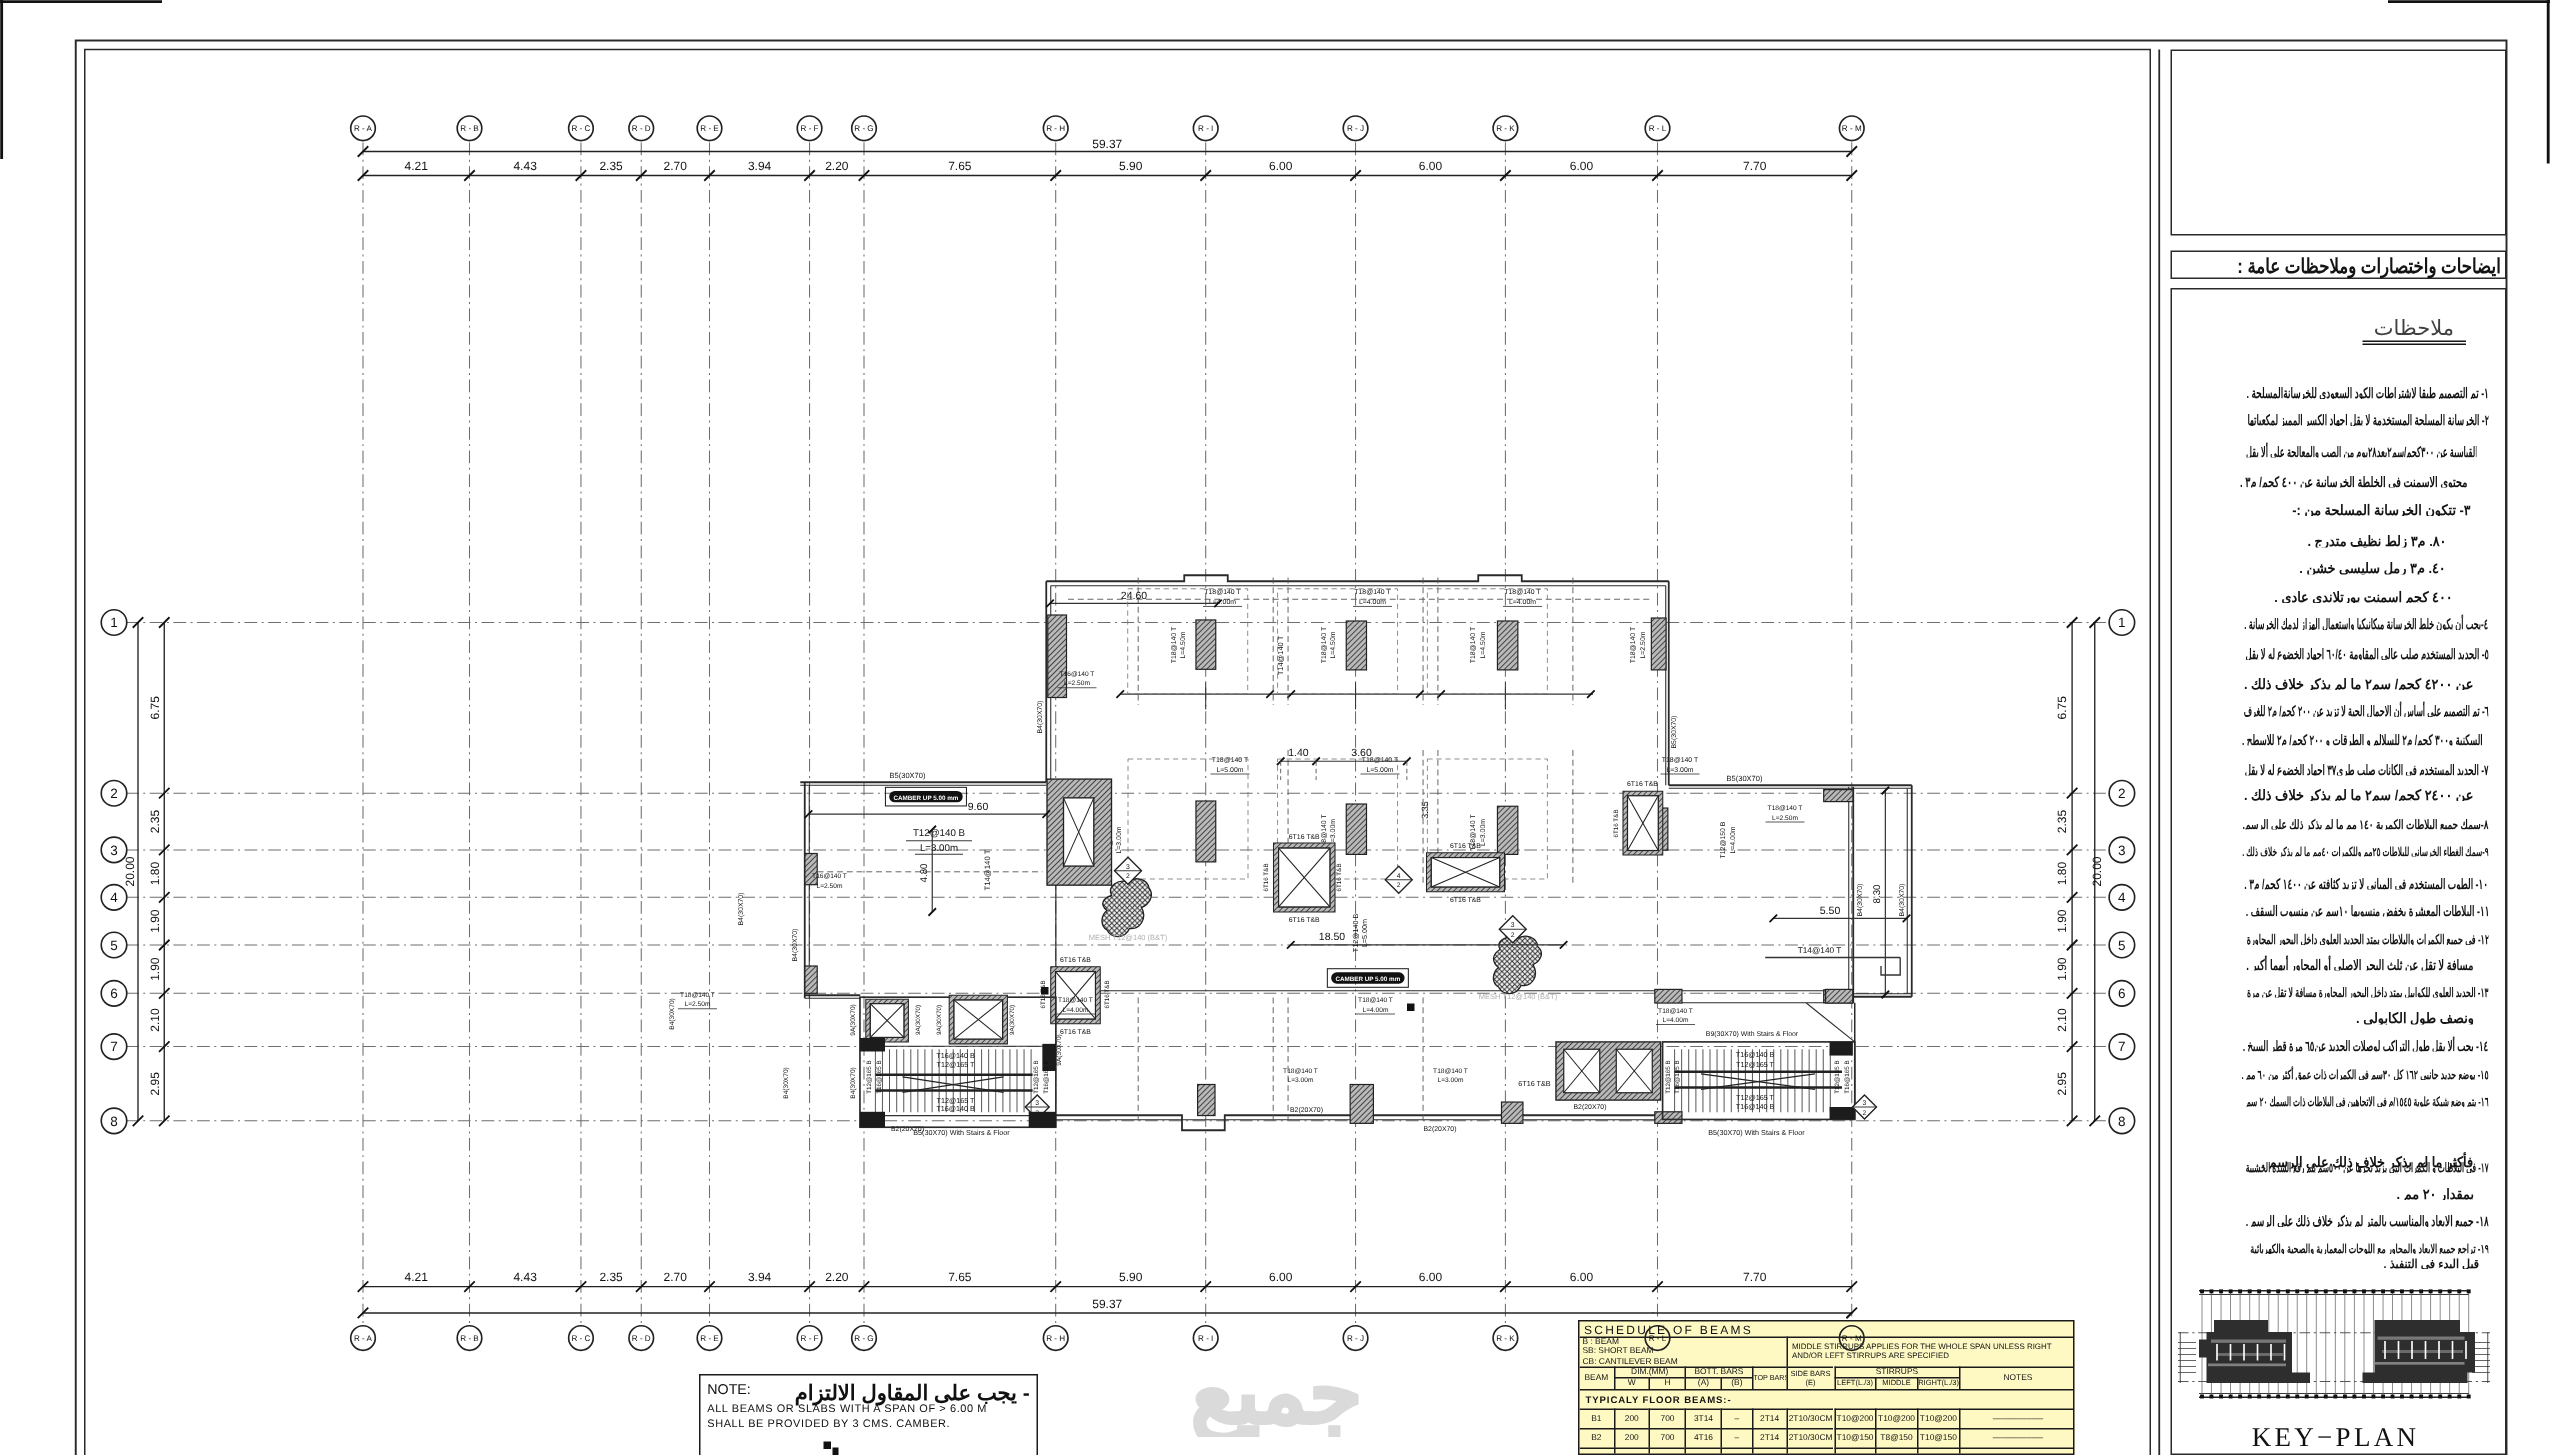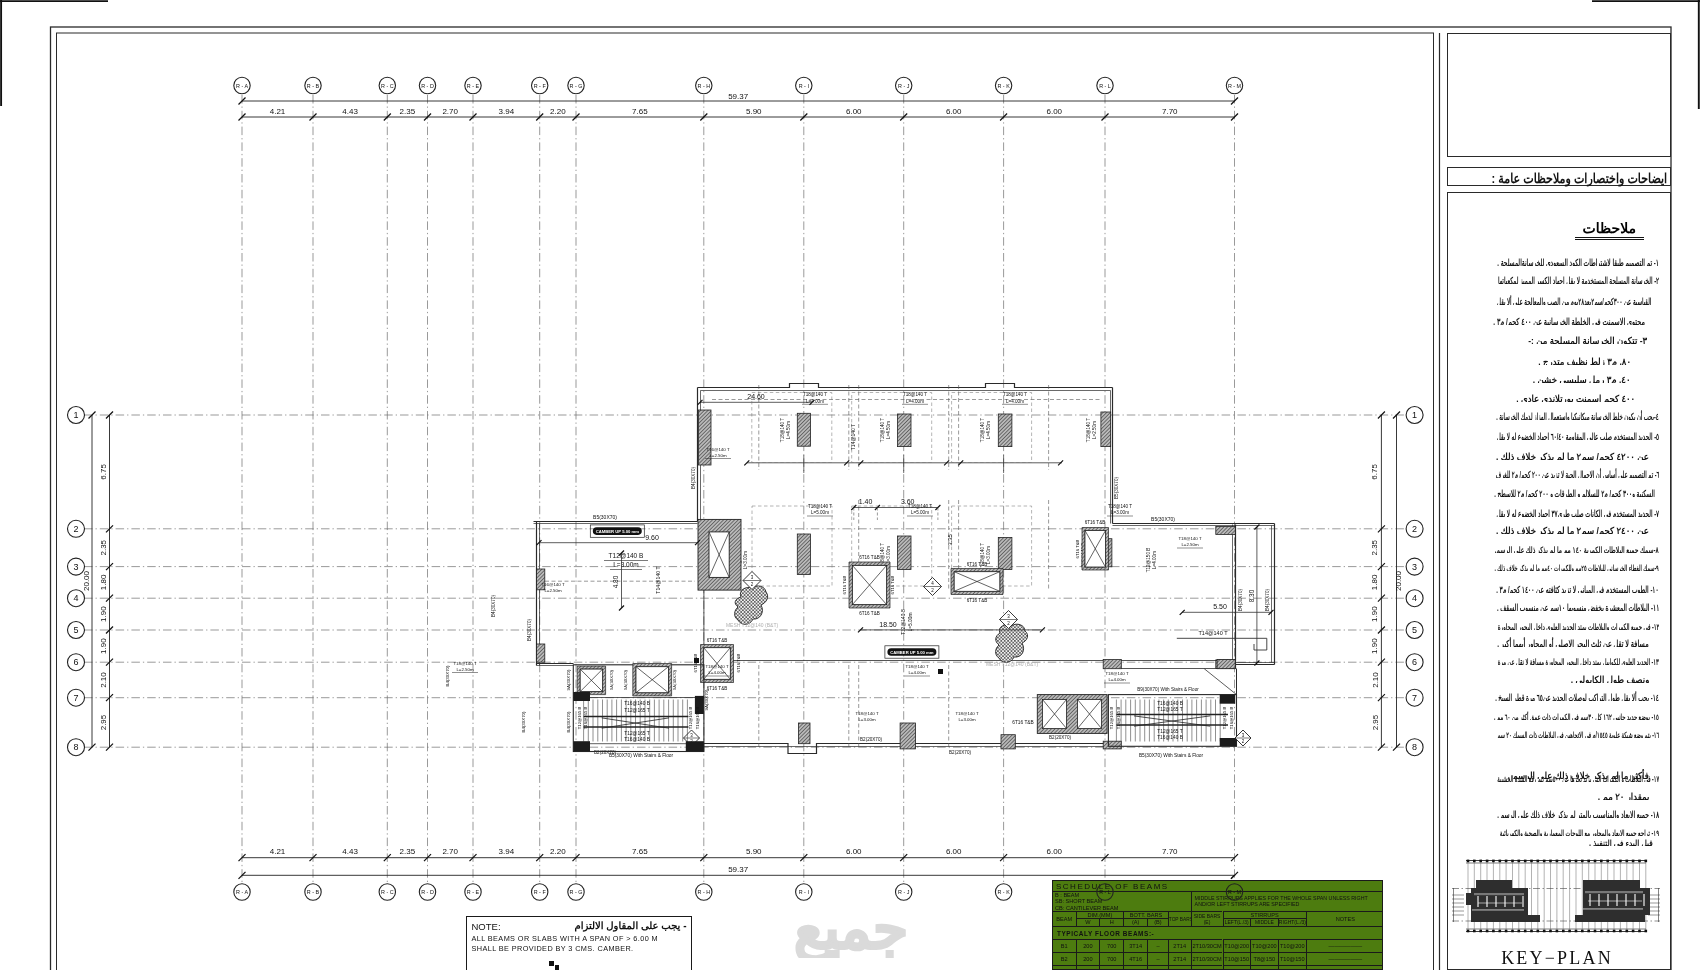--- a/index.html
+++ b/index.html
@@ -736,21 +736,21 @@
 </div>
 
 <div class="abs" style="left:1447px;top:33px;width:224px;height:124px;border:1px solid #2a2a2a;"></div>
 
 <div class="abs" style="left:1447px;top:167px;width:224px;height:19px;border:1px solid #2a2a2a;">
 <div style="position:absolute;top:1px;right:3px;width:216px;height:18px;overflow:hidden;direction:rtl;"><span style="display:inline-block;font-size:13.5px;font-weight:bold;white-space:nowrap;color:#141414;transform-origin:100% 50%;transform:scaleX(0.82);">ايضاحات واختصارات وملاحظات عامة :</span></div>
 </div>
 
 <div class="abs" style="left:1447px;top:192px;width:224px;height:778px;border:1px solid #2a2a2a;">
 
-<div style="position:absolute;top:27px;right:26px;font-size:14px;font-weight:bold;direction:rtl;color:#000000;border-bottom:3px double #141414;padding:0 8px 1px 8px;">ملاحظات</div>
+<div style="position:absolute;top:17px;right:26px;font-size:14px;font-weight:normal;direction:rtl;color:#404040;border-bottom:3px double #141414;padding:0 8px 1px 8px;">ملاحظات</div>
 <div style="position:absolute;top:59.1px;right:11px;width:202px;height:14px;overflow:hidden;direction:rtl;"><span style="display:inline-block;font-size:9.5px;font-weight:bold;white-space:nowrap;color:#141414;transform-origin:100% 50%;transform:scaleX(0.624);">١- تم التصميم طبقا لاشتراطات الكود السعودى للخرسانةالمسلحة .</span></div>
     <div style="position:absolute;top:77.3px;right:11px;width:202px;height:14px;overflow:hidden;direction:rtl;"><span style="display:inline-block;font-size:9.5px;font-weight:bold;white-space:nowrap;color:#141414;transform-origin:100% 50%;transform:scaleX(0.601);">٢- الخرسانة المسلحة المستخدمة لا يقل اجهاد الكسر المميز لمكعباتها</span></div>
     <div style="position:absolute;top:97.8px;right:19px;width:194px;height:14px;overflow:hidden;direction:rtl;"><span style="display:inline-block;font-size:9.5px;font-weight:bold;white-space:nowrap;color:#141414;transform-origin:100% 50%;transform:scaleX(0.575);">القياسية عن ٣٠٠كجم/سم٢بعد٢٨يوم من الصب والمعالجة على ألا يقل</span></div>
     <div style="position:absolute;top:118.2px;right:25px;width:188px;height:14px;overflow:hidden;direction:rtl;"><span style="display:inline-block;font-size:9.5px;font-weight:bold;white-space:nowrap;color:#141414;transform-origin:100% 50%;transform:scaleX(0.677);">محتوى الاسمنت فى الخلطة الخرسانية عن  ٤٠٠  كجم/ م٣ .</span></div>
     <div style="position:absolute;top:137.1px;right:23px;width:190px;height:14px;overflow:hidden;direction:rtl;"><span style="display:inline-block;font-size:9.5px;font-weight:bold;white-space:nowrap;color:#141414;transform-origin:100% 50%;transform:scaleX(0.900);">٣- تتكون الخرسانة المسلحة من :-</span></div>
     <div style="position:absolute;top:157.5px;right:39px;width:174px;height:14px;overflow:hidden;direction:rtl;"><span style="display:inline-block;font-size:9.5px;font-weight:bold;white-space:nowrap;color:#141414;transform-origin:100% 50%;transform:scaleX(0.900);">٨٠. م٣  زلط نظيف متدرج .</span></div>
     <div style="position:absolute;top:175.7px;right:39px;width:174px;height:14px;overflow:hidden;direction:rtl;"><span style="display:inline-block;font-size:9.5px;font-weight:bold;white-space:nowrap;color:#141414;transform-origin:100% 50%;transform:scaleX(0.900);">٤٠. م٣  رمل سليسى خشن .</span></div>
     <div style="position:absolute;top:195.2px;right:35px;width:178px;height:14px;overflow:hidden;direction:rtl;"><span style="display:inline-block;font-size:9.5px;font-weight:bold;white-space:nowrap;color:#141414;transform-origin:100% 50%;transform:scaleX(0.900);">٤٠٠ كجم اسمنت بورتلاندى عادى .</span></div>
     <div style="position:absolute;top:212.6px;right:11px;width:202px;height:14px;overflow:hidden;direction:rtl;"><span style="display:inline-block;font-size:9.5px;font-weight:bold;white-space:nowrap;color:#141414;transform-origin:100% 50%;transform:scaleX(0.565);">٤-يجب أن يكون خلط الخرسانة ميكانيكيا واستعمال الهزاز لدمك الخرسانة .</span></div>
     <div style="position:absolute;top:233.0px;right:11px;width:202px;height:14px;overflow:hidden;direction:rtl;"><span style="display:inline-block;font-size:9.5px;font-weight:bold;white-space:nowrap;color:#141414;transform-origin:100% 50%;transform:scaleX(0.588);">٥- الحديد المستخدم صلب عالى المقاومة  ٦٠/٤٠  اجهاد الخضوع له لا يقل</span></div>
@@ -771,21 +771,21 @@
     <div style="position:absolute;top:512.5px;right:11px;width:202px;height:14px;overflow:hidden;direction:rtl;"><span style="display:inline-block;font-size:8.4px;font-weight:bold;white-space:nowrap;color:#141414;transform-origin:100% 50%;transform:scaleX(0.627);">١٥- يوضع حديد جانبى ١٦٢ كل ٣٠سم فى الكمرات ذات عمق أكثر من ٦٠ مم .</span></div>
     <div style="position:absolute;top:531.3px;right:11px;width:202px;height:14px;overflow:hidden;direction:rtl;"><span style="display:inline-block;font-size:8.4px;font-weight:bold;white-space:nowrap;color:#141414;transform-origin:100% 50%;transform:scaleX(0.592);">١٦- يتم وضع شبكة علوية ١٥٤٥/م فى الاتجاهين فى البلاطات ذات السمك ٢٠ سم</span></div>
     <div style="position:absolute;top:572px;right:21px;width:192px;height:14px;overflow:hidden;direction:rtl;"><span style="display:inline-block;font-size:9.5px;font-weight:bold;white-space:nowrap;color:#141414;transform-origin:100% 50%;transform:scaleX(0.900);">فأكثر ما لم يذكر خلاف ذلك على الرسم  .</span></div>
     <div style="position:absolute;top:574.8px;right:11px;width:202px;height:14px;overflow:hidden;direction:rtl;"><span style="display:inline-block;font-size:8.6px;font-weight:bold;white-space:nowrap;color:#141414;transform-origin:100% 50%;transform:scaleX(0.580);">١٧- فى البلاطات و الكمرات التى يزيد بحرها عن ٥٠٠سم يتم رفع الشدة الخشبية</span></div>
     <div style="position:absolute;top:593.2px;right:21px;width:192px;height:14px;overflow:hidden;direction:rtl;"><span style="display:inline-block;font-size:9.5px;font-weight:bold;white-space:nowrap;color:#141414;transform-origin:100% 50%;transform:scaleX(0.900);">بمقدار ٢٠ مم .</span></div>
     <div style="position:absolute;top:610.5px;right:11px;width:202px;height:14px;overflow:hidden;direction:rtl;"><span style="display:inline-block;font-size:9.5px;font-weight:bold;white-space:nowrap;color:#141414;transform-origin:100% 50%;transform:scaleX(0.635);">١٨- جميع الابعاد والمناسيب بالمتر لم يذكر خلاف ذلك على الرسم  .</span></div>
     <div style="position:absolute;top:629.3px;right:11px;width:202px;height:14px;overflow:hidden;direction:rtl;"><span style="display:inline-block;font-size:8.2px;font-weight:bold;white-space:nowrap;color:#141414;transform-origin:100% 50%;transform:scaleX(0.647);">١٩- تراجع جميع الابعاد والمحاور مع اللوحات المعمارية والصحية والكهربائية</span></div>
     <div style="position:absolute;top:638.7px;right:17px;width:196px;height:14px;overflow:hidden;direction:rtl;"><span style="display:inline-block;font-size:8.2px;font-weight:bold;white-space:nowrap;color:#141414;transform-origin:100% 50%;transform:scaleX(0.900);">قبل البدء فى التنفيذ .</span></div>
 </div>
 
-<div class="abs" style="left:1052px;top:880px;width:331px;height:90px;background:#4d7c0f;border:1.4px solid #1a1a1a;color:#111;overflow:hidden;">
+<div class="abs" style="left:1052px;top:880px;width:331px;height:90px;background:#fef9c3;border:1.4px solid #1a1a1a;color:#111;overflow:hidden;">
  <div style="position:absolute;left:0;top:0;width:100%;height:9.5px;">
    <span style="position:absolute;left:3px;top:0.5px;font-size:8px;letter-spacing:1.5px;">SCHEDULE OF BEAMS</span>
  </div>
  <div style="position:absolute;left:0;top:9.5px;width:137.6px;height:20px;border-top:1px solid #1a1a1a;font-size:5.6px;line-height:6.6px;padding-left:2px;">B : BEAM<br>SB: SHORT BEAM<br>CB: CANTILEVER BEAM</div>
  <div style="position:absolute;left:137.6px;top:9.5px;width:193.4px;height:20px;border-left:1px solid #1a1a1a;border-top:1px solid #1a1a1a;font-size:5.3px;line-height:6.4px;padding:3px 0 0 3px;">MIDDLE STIRRUPS APPLIES FOR THE WHOLE SPAN UNLESS RIGHT<br>AND/OR LEFT STIRRUPS ARE SPECIFIED</div>
 <div style="position:absolute;left:0px;top:29.5px;width:22.5px;height:15.0px;border-top:1px solid #1a1a1a;font-size:5.6px;text-align:center;line-height:15.0px;overflow:hidden;white-space:nowrap;">BEAM</div>
     <div style="position:absolute;left:22.5px;top:29.5px;width:47.7px;height:7.5px;border-left:1px solid #1a1a1a;border-top:1px solid #1a1a1a;font-size:5.6px;text-align:center;line-height:7.5px;overflow:hidden;white-space:nowrap;">DIM.(MM)</div>
     <div style="position:absolute;left:22.5px;top:37px;width:23.700000000000003px;height:7.5px;border-left:1px solid #1a1a1a;border-top:1px solid #1a1a1a;font-size:5.6px;text-align:center;line-height:7.5px;overflow:hidden;white-space:nowrap;">W</div>
     <div style="position:absolute;left:46.2px;top:37px;width:24.0px;height:7.5px;border-left:1px solid #1a1a1a;border-top:1px solid #1a1a1a;font-size:5.6px;text-align:center;line-height:7.5px;overflow:hidden;white-space:nowrap;">H</div>
     <div style="position:absolute;left:70.2px;top:29.5px;width:44.599999999999994px;height:7.5px;border-left:1px solid #1a1a1a;border-top:1px solid #1a1a1a;font-size:5.6px;text-align:center;line-height:7.5px;overflow:hidden;white-space:nowrap;">BOTT. BARS</div>
@@ -829,21 +829,21 @@
     <div style="position:absolute;left:114.8px;top:84.1px;width:22.799999999999997px;height:13.299999999999997px;border-left:1px solid #1a1a1a;border-top:1px solid #1a1a1a;font-size:5.6px;text-align:center;line-height:13.299999999999997px;overflow:hidden;white-space:nowrap;">3T16</div>
     <div style="position:absolute;left:137.6px;top:84.1px;width:31.900000000000006px;height:13.299999999999997px;border-left:1px solid #1a1a1a;border-top:1px solid #1a1a1a;font-size:5.6px;text-align:center;line-height:13.299999999999997px;overflow:hidden;white-space:nowrap;">2T10/30CM</div>
     <div style="position:absolute;left:169.5px;top:84.1px;width:27.400000000000006px;height:13.299999999999997px;border-left:1px solid #1a1a1a;border-top:1px solid #1a1a1a;font-size:5.6px;text-align:center;line-height:13.299999999999997px;overflow:hidden;white-space:nowrap;">T10@150</div>
     <div style="position:absolute;left:196.9px;top:84.1px;width:27.900000000000006px;height:13.299999999999997px;border-left:1px solid #1a1a1a;border-top:1px solid #1a1a1a;font-size:5.6px;text-align:center;line-height:13.299999999999997px;overflow:hidden;white-space:nowrap;">T8@150</div>
     <div style="position:absolute;left:224.8px;top:84.1px;width:27.899999999999977px;height:13.299999999999997px;border-left:1px solid #1a1a1a;border-top:1px solid #1a1a1a;font-size:5.6px;text-align:center;line-height:13.299999999999997px;overflow:hidden;white-space:nowrap;">T10@150</div>
     <div style="position:absolute;left:252.7px;top:84.1px;width:78.30000000000001px;height:13.299999999999997px;border-left:1px solid #1a1a1a;border-top:1px solid #1a1a1a;font-size:5.6px;text-align:center;line-height:13.299999999999997px;overflow:hidden;white-space:nowrap;">——————</div>
 </div>
 
 <div class="abs" style="left:465.5px;top:915.5px;width:226px;height:60px;border:1px solid #1a1a1a;background:#fff;">
   <div style="position:absolute;left:5px;top:4px;font-size:9.5px;color:#111;">NOTE:</div>
-  <div style="position:absolute;right:4px;top:3px;font-size:10px;font-weight:bold;direction:rtl;color:#111;white-space:nowrap;">- يجب على المقاول  الالتزام</div>
+  <div style="position:absolute;right:4px;top:3px;font-size:14px;font-weight:bold;direction:rtl;color:#111;white-space:nowrap;">- يجب على المقاول  الالتزام</div>
   <div style="position:absolute;left:5px;top:17px;font-size:7.3px;color:#111;letter-spacing:0.4px;white-space:nowrap;">ALL  BEAMS  OR  SLABS  WITH  A  SPAN  OF   &gt;  6.00  M</div>
   <div style="position:absolute;left:5px;top:27px;font-size:7.3px;color:#111;letter-spacing:0.4px;white-space:nowrap;">SHALL  BE  PROVIDED  BY  3  CMS.  CAMBER.</div>
   <div style="position:absolute;left:82px;top:44px;width:5px;height:5px;background:#111;"></div>
   <div style="position:absolute;left:88px;top:48px;width:4px;height:7px;background:#111;"></div>
 </div>
 
 <div class="abs" style="left:1080px;top:875px;width:320px;height:40px;pointer-events:none;">
 <svg width="320" height="40" viewBox="0 0 320 40" xmlns="http://www.w3.org/2000/svg">
 <line x1="21.5" y1="0" x2="28.5" y2="-7" stroke="#111" stroke-width="1.2"></line>
 <circle cx="25" cy="17" r="8.2" fill="none" stroke="#222" stroke-width="1.1"></circle>

